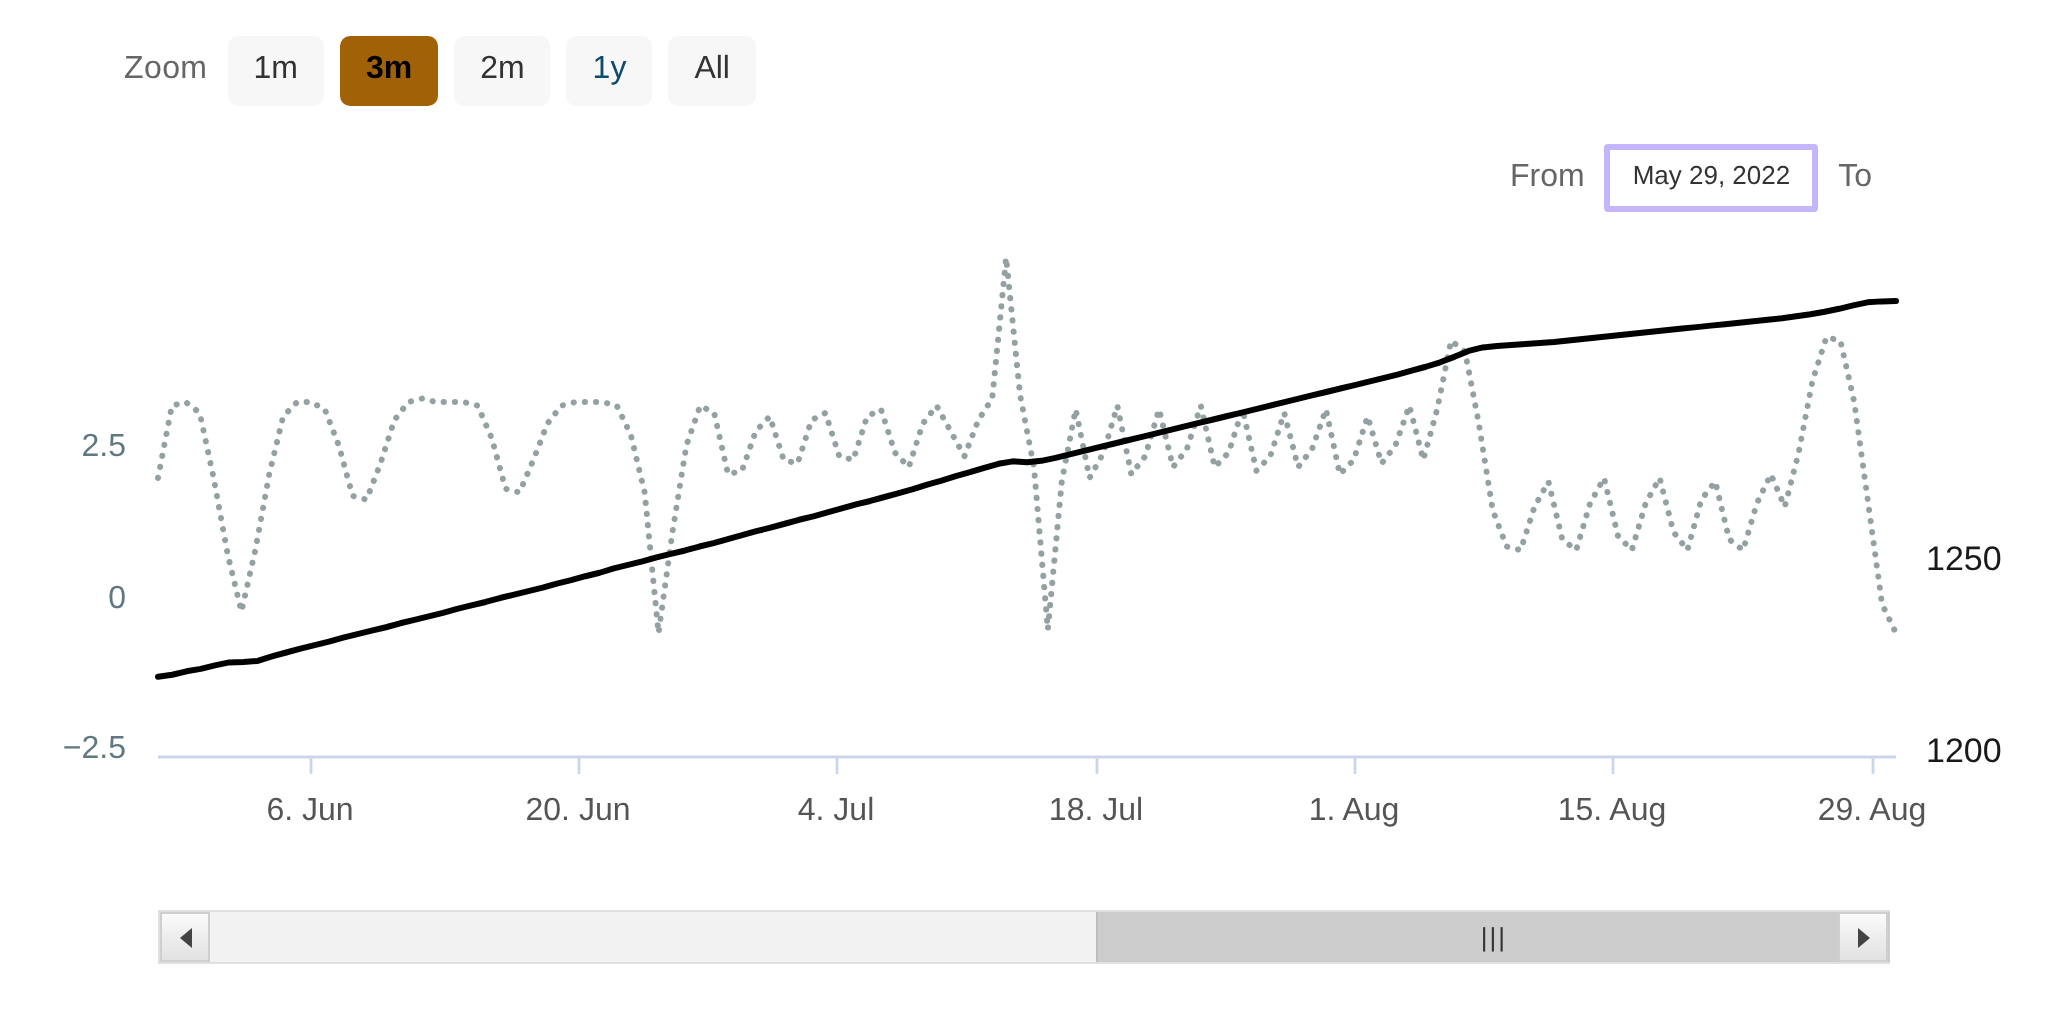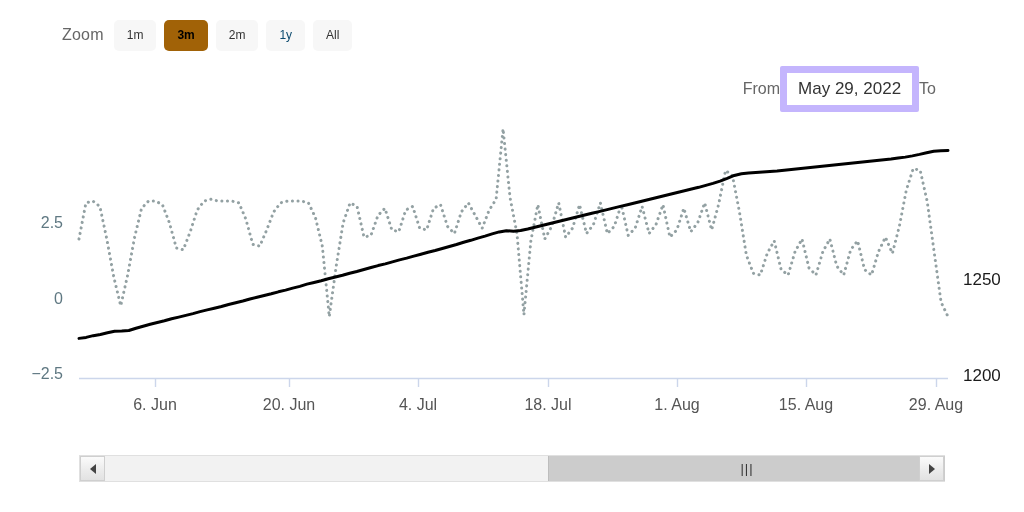--- a/index.html
+++ b/index.html
@@ -28,21 +28,21 @@
     height: 34px;
     justify-content: center;
   }
   .range-label {
     font-size: 16px;
     color: #666666;
     letter-spacing: .2px;
     padding-right: 2px;
   }
   .range-btn {
-    font-size: 12px;
+    font-size: 16px;
     line-height: 1;
     padding: 9px 13px 10px 13px;
     border-radius: 5px;
     background: #f7f7f7;
     color: #333333;
     border: none;
     cursor: pointer;
     font-family: "Liberation Sans", sans-serif;
     min-width: 20px;
     text-align: center;
@@ -58,32 +58,33 @@
     cursor: default;
   }
 
   
   .input-row {
     position: absolute;
     right: 88px;
     top: 72px;
     display: flex;
     align-items: center;
+    gap: 10px;
     height: 34px;
     text-align: center;
   }
   .input-label {
     font-size: 16px;
     color: #666666;
   }
   .date-box {
-    font-size: 17px;
+    font-size: 13px;
     color: #333333;
     background: #ffffff;
-    border: 7px solid #c4b5fd;
+    border: 3px solid #c4b5fd;
     border-radius: 2px;
     padding: 5px 11px 6px 11px;
     font-family: "Liberation Sans", sans-serif;
     cursor: pointer;
     white-space: nowrap;
     line-height: 1.25;
   }
 
   
   .chart-area {

